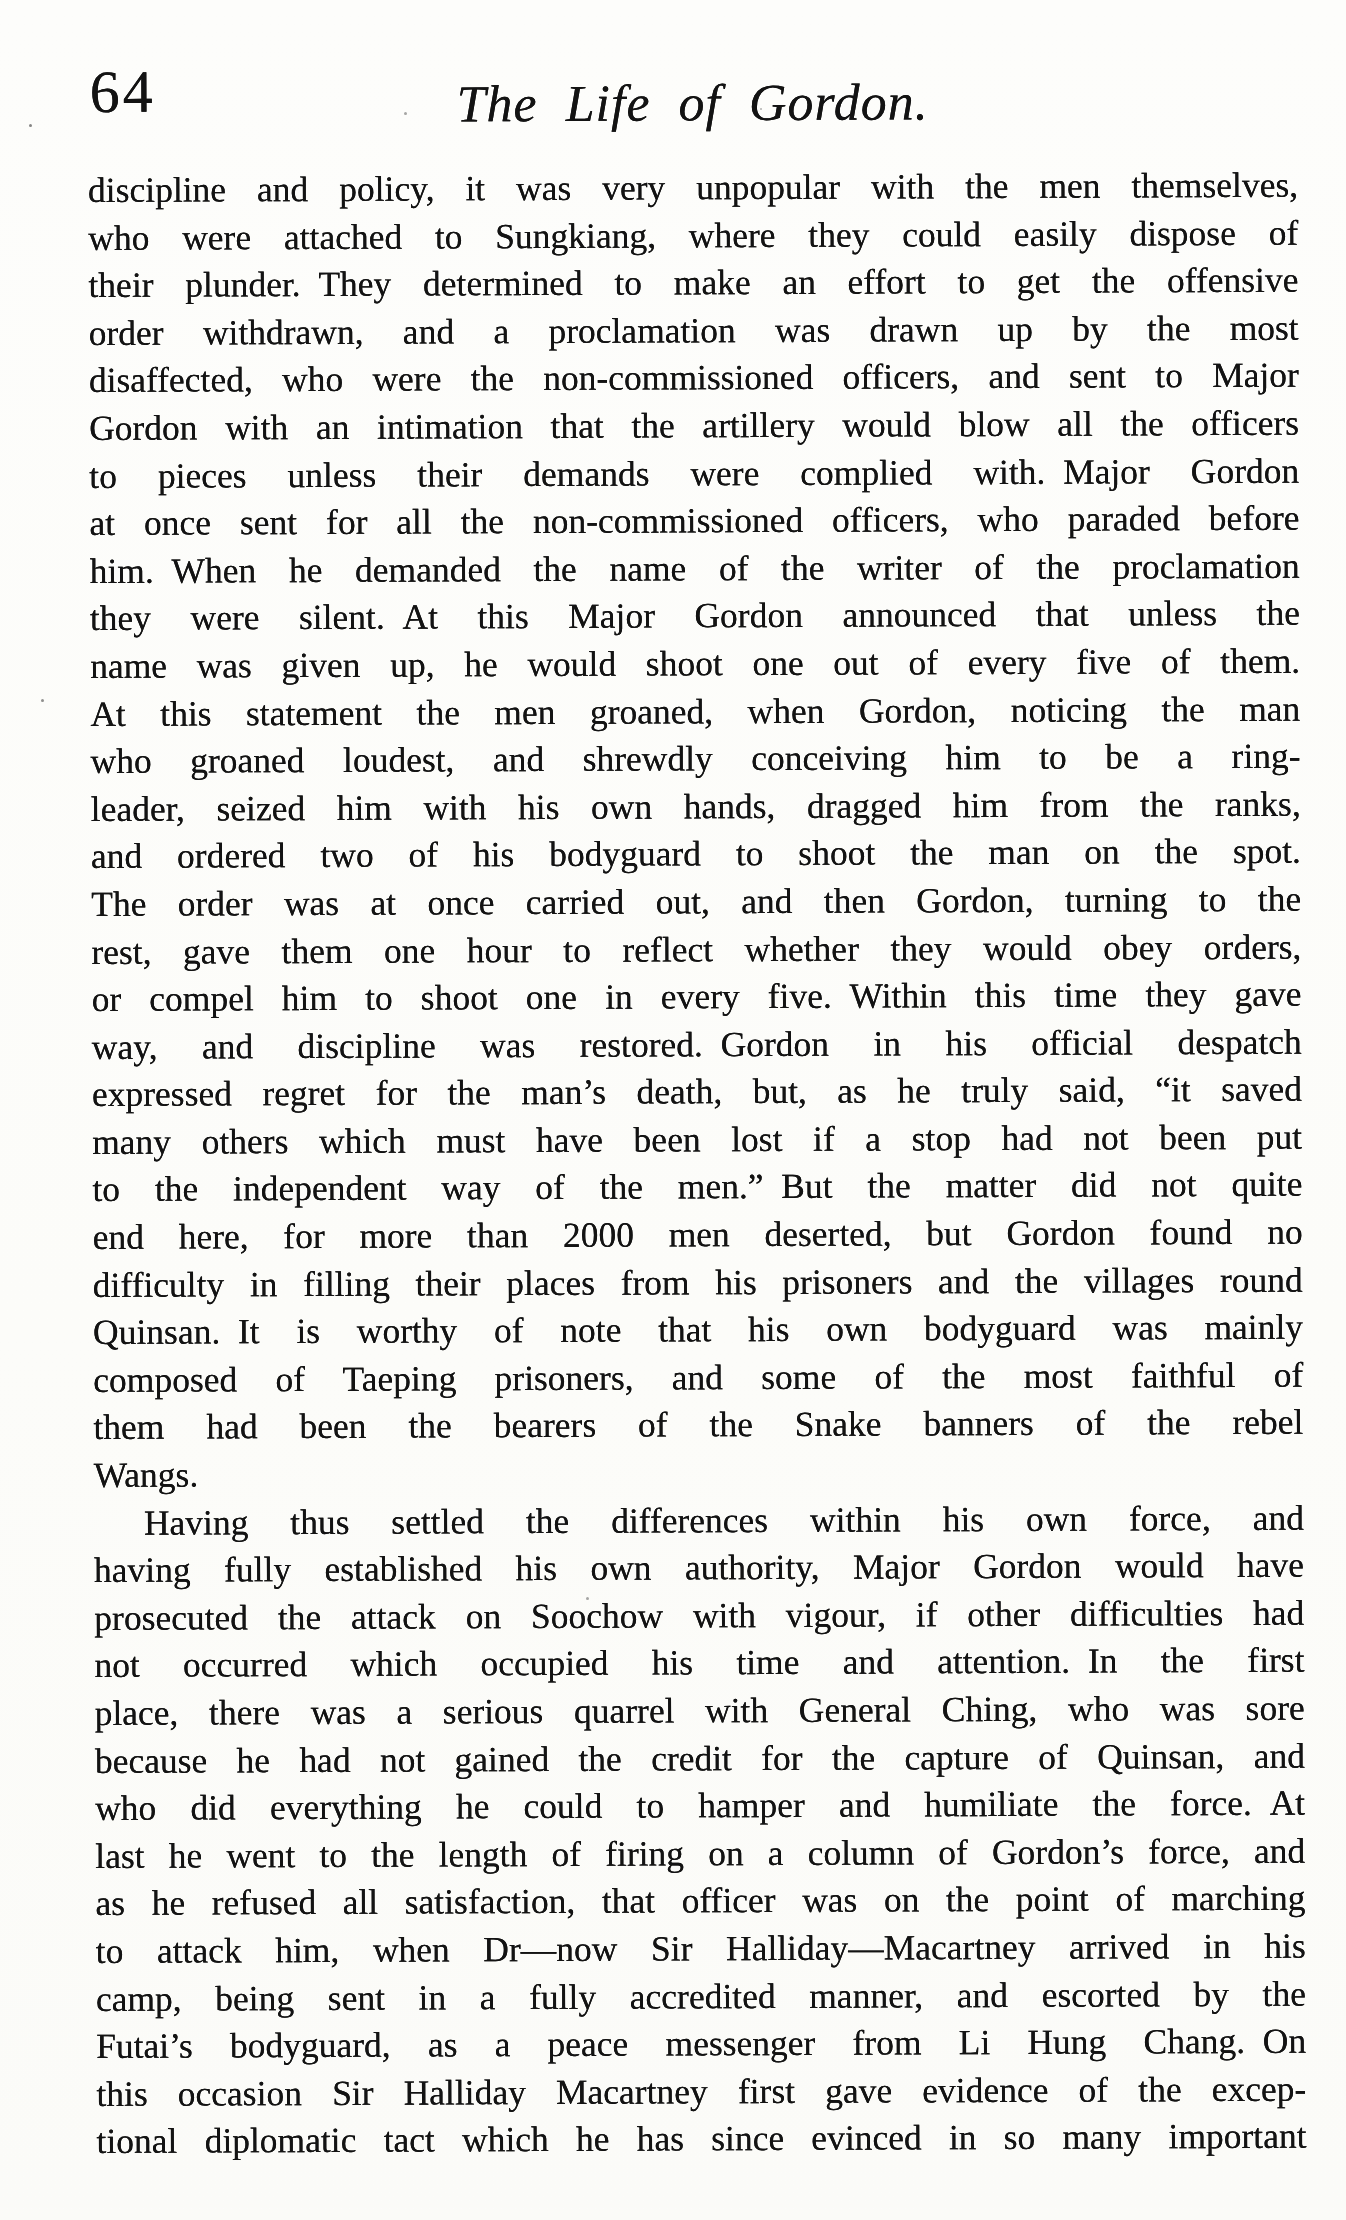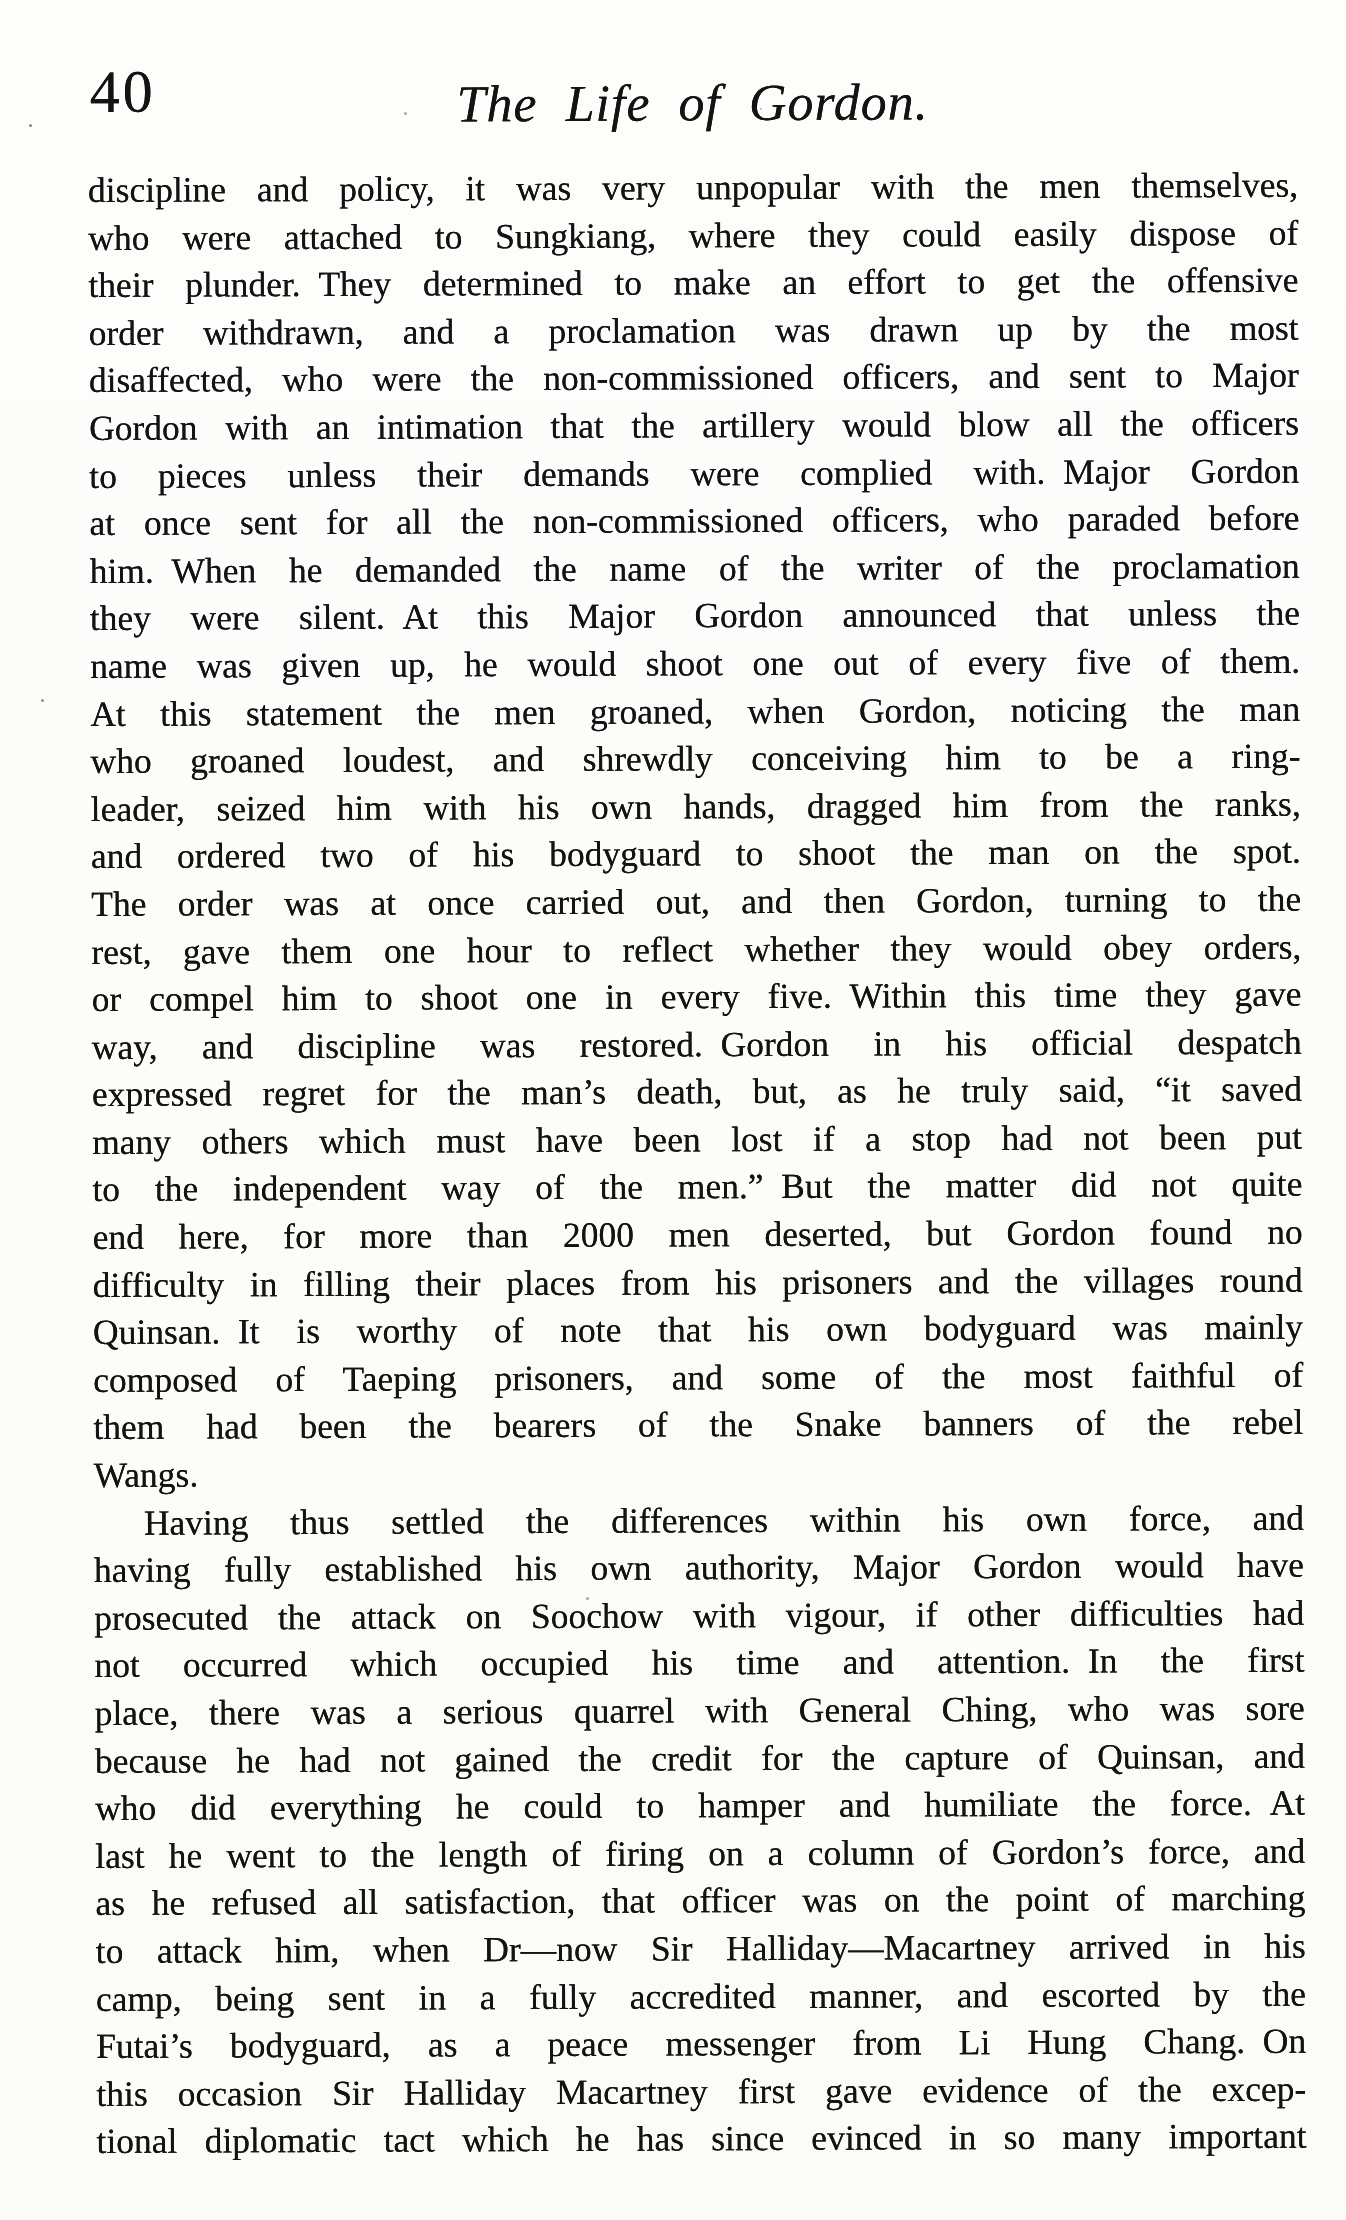--- a/index.html
+++ b/index.html
@@ -55,21 +55,21 @@
     position:absolute;border-radius:50%;background:#222;
   }
 </style>
 </head>
 <body>
 
 <div class="page">
   <div class="scan-tilt">
 
     <header>
-      <span class="pagenum">40</span>
+      <span class="pagenum">64</span>
       <span class="running-title">The Life of Gordon.</span>
     </header>
 
     <main class="body-text">
         <div class="paragraph">
           <div class="line">discipline and policy, it was very unpopular with the men themselves,</div>
           <div class="line">who were attached to Sungkiang, where they could easily dispose of</div>
           <div class="line">their plunder. They determined to make an effort to get the offensive</div>
           <div class="line">order withdrawn, and a proclamation was drawn up by the most</div>
           <div class="line">disaffected, who were the non-commissioned officers, and sent to Major</div>

